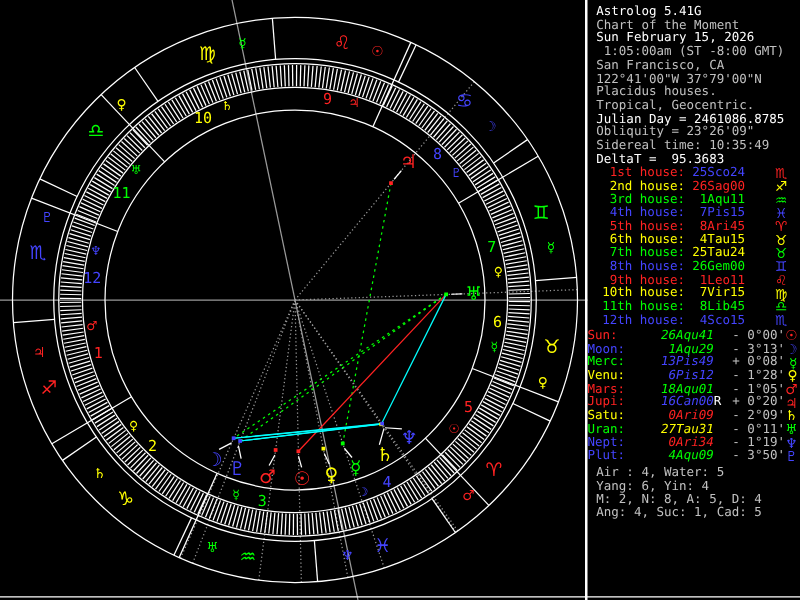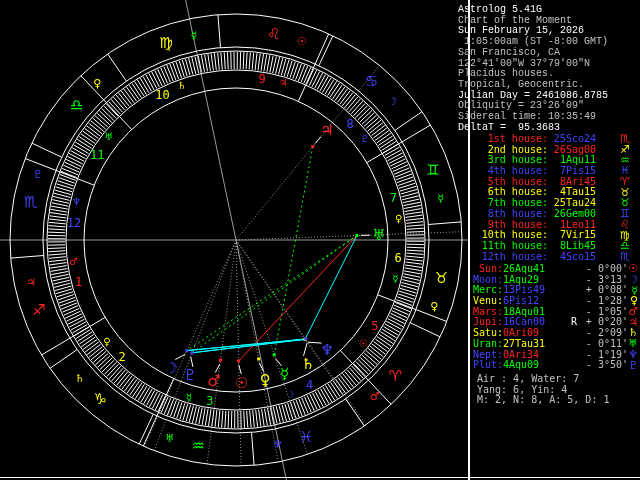--- a/index.html
+++ b/index.html
@@ -3,30 +3,30 @@
 <meta charset="utf-8">
 <style>
   html,body{margin:0;padding:0;background:#000;}
   body{width:640px;height:480px;position:relative;overflow:hidden;
        font-family:"DejaVu Sans Mono",monospace;}
   #wheel{position:absolute;left:0;top:0;}
   .vsep{position:absolute;left:468px;top:0;width:2px;height:480px;background:#fff;}
   .hborder{position:absolute;left:0;top:477px;width:640px;height:1px;background:#fff;}
   .panel-block{position:absolute;left:470px;width:170px;font-size:10px;line-height:10.7px;
                white-space:pre;color:#c0c0c0;}
-  #info{top:5px;left:458px;width:163px;font-family:Liberation Mono, monospace;}
+  #info{top:5px;left:477px;width:163px;}
   #stats{top:374px;left:477px;width:163px;}
   .bright{color:#ffffff;}
   .row{display:flex;height:10.7px;align-items:center;}
   .h-label{width:78px;text-align:right;display:inline-block;}
   .h-value{width:48px;text-align:right;display:inline-block;}
   .h-glyph{flex:1;text-align:center;padding-left:14px;
            font-family:"DejaVu Sans",sans-serif;font-size:11px;line-height:10px;}
-  .p-label{width:33px;text-align:right;display:inline-block;}
-  .p-value{width:68px;text-align:left;display:inline-block;}
+  .p-label{width:33px;text-align:left;display:inline-block;}
+  .p-value{width:68px;text-align:right;display:inline-block;font-style:italic;}
   .p-retro{width:7px;display:inline-block;color:#fff;}
   .p-delta{width:50px;text-align:right;display:inline-block;}
   .p-glyph{flex:1;text-align:right;padding-right:2px;
            font-family:"DejaVu Sans",sans-serif;font-size:11px;line-height:10px;}
 </style>
 </head>
 <body>
 
 <svg id="wheel" width="470" height="480">
     <line x1="236.0" y1="240.0" x2="241.1" y2="465.9" stroke="#9a9a9a" stroke-width="1" stroke-dasharray="1,2"></line>
@@ -516,13 +516,13 @@
     <rect x="190.6" y="351.3" width="3" height="3" fill="#4444ff"></rect>
     <text x="190.0" y="375.4" fill="#4444ff" font-size="15" font-family="DejaVu Sans" text-anchor="middle" dominant-baseline="central">♇</text>
   </svg>
 
 <div class="vsep"></div>
 <div class="hborder"></div>
 
 <div id="info" class="panel-block"><div class="bright">Astrolog 5.41G</div><div>Chart of the Moment</div><div class="bright">Sun February 15, 2026</div><div> 1:05:00am (ST -8:00 GMT)</div><div>San Francisco, CA</div><div>122°41'00"W 37°79'00"N</div><div>Placidus houses.</div><div>Tropical, Geocentric.</div><div class="bright">Julian Day = 2461086.8785</div><div>Obliquity = 23°26'09"</div><div>Sidereal time: 10:35:49</div><div class="bright">DeltaT =  95.3683</div></div>
 <div id="houses" class="panel-block" style="top:134px"><div class="row"><span class="h-label" style="color: rgb(255, 34, 34);">1st house:</span><span class="h-value" style="color: rgb(68, 68, 255);">25Sco24</span><span class="h-glyph" style="color: rgb(255, 34, 34);">♏</span></div><div class="row"><span class="h-label" style="color: rgb(255, 255, 0);">2nd house:</span><span class="h-value" style="color: rgb(255, 34, 34);">26Sag00</span><span class="h-glyph" style="color: rgb(255, 255, 0);">♐</span></div><div class="row"><span class="h-label" style="color: rgb(0, 255, 0);">3rd house:</span><span class="h-value" style="color: rgb(0, 255, 0);">1Aqu11</span><span class="h-glyph" style="color: rgb(0, 255, 0);">♒</span></div><div class="row"><span class="h-label" style="color: rgb(68, 68, 255);">4th house:</span><span class="h-value" style="color: rgb(68, 68, 255);">7Pis15</span><span class="h-glyph" style="color: rgb(68, 68, 255);">♓</span></div><div class="row"><span class="h-label" style="color: rgb(255, 34, 34);">5th house:</span><span class="h-value" style="color: rgb(255, 34, 34);">8Ari45</span><span class="h-glyph" style="color: rgb(255, 34, 34);">♈</span></div><div class="row"><span class="h-label" style="color: rgb(255, 255, 0);">6th house:</span><span class="h-value" style="color: rgb(255, 255, 0);">4Tau15</span><span class="h-glyph" style="color: rgb(255, 255, 0);">♉</span></div><div class="row"><span class="h-label" style="color: rgb(0, 255, 0);">7th house:</span><span class="h-value" style="color: rgb(255, 255, 0);">25Tau24</span><span class="h-glyph" style="color: rgb(0, 255, 0);">♉</span></div><div class="row"><span class="h-label" style="color: rgb(68, 68, 255);">8th house:</span><span class="h-value" style="color: rgb(0, 255, 0);">26Gem00</span><span class="h-glyph" style="color: rgb(68, 68, 255);">♊</span></div><div class="row"><span class="h-label" style="color: rgb(255, 34, 34);">9th house:</span><span class="h-value" style="color: rgb(255, 34, 34);">1Leo11</span><span class="h-glyph" style="color: rgb(255, 34, 34);">♌</span></div><div class="row"><span class="h-label" style="color: rgb(255, 255, 0);">10th house:</span><span class="h-value" style="color: rgb(255, 255, 0);">7Vir15</span><span class="h-glyph" style="color: rgb(255, 255, 0);">♍</span></div><div class="row"><span class="h-label" style="color: rgb(0, 255, 0);">11th house:</span><span class="h-value" style="color: rgb(0, 255, 0);">8Lib45</span><span class="h-glyph" style="color: rgb(0, 255, 0);">♎</span></div><div class="row"><span class="h-label" style="color: rgb(68, 68, 255);">12th house:</span><span class="h-value" style="color: rgb(68, 68, 255);">4Sco15</span><span class="h-glyph" style="color: rgb(68, 68, 255);">♏</span></div></div>
 <div id="planets" class="panel-block" style="top:264px"><div class="row"><span class="p-label" style="color: rgb(255, 34, 34);">Sun:</span><span class="p-value" style="color: rgb(0, 255, 0);">26Aqu41</span><span class="p-retro" style="color: rgb(255, 255, 255);"></span><span class="p-delta" style="color: rgb(192, 192, 192);">- 0°00'</span><span class="p-glyph" style="color: rgb(255, 34, 34);">☉</span></div><div class="row"><span class="p-label" style="color: rgb(68, 68, 255);">Moon:</span><span class="p-value" style="color: rgb(0, 255, 0);">1Aqu29</span><span class="p-retro" style="color: rgb(255, 255, 255);"></span><span class="p-delta" style="color: rgb(192, 192, 192);">- 3°13'</span><span class="p-glyph" style="color: rgb(68, 68, 255);">☽</span></div><div class="row"><span class="p-label" style="color: rgb(0, 255, 0);">Merc:</span><span class="p-value" style="color: rgb(68, 68, 255);">13Pis49</span><span class="p-retro" style="color: rgb(255, 255, 255);"></span><span class="p-delta" style="color: rgb(192, 192, 192);">+ 0°08'</span><span class="p-glyph" style="color: rgb(0, 255, 0);">☿</span></div><div class="row"><span class="p-label" style="color: rgb(255, 255, 0);">Venu:</span><span class="p-value" style="color: rgb(68, 68, 255);">6Pis12</span><span class="p-retro" style="color: rgb(255, 255, 255);"></span><span class="p-delta" style="color: rgb(192, 192, 192);">- 1°28'</span><span class="p-glyph" style="color: rgb(255, 255, 0);">♀</span></div><div class="row"><span class="p-label" style="color: rgb(255, 34, 34);">Mars:</span><span class="p-value" style="color: rgb(0, 255, 0);">18Aqu01</span><span class="p-retro" style="color: rgb(255, 255, 255);"></span><span class="p-delta" style="color: rgb(192, 192, 192);">- 1°05'</span><span class="p-glyph" style="color: rgb(255, 34, 34);">♂</span></div><div class="row"><span class="p-label" style="color: rgb(255, 34, 34);">Jupi:</span><span class="p-value" style="color: rgb(68, 68, 255);">16Can00</span><span class="p-retro" style="color: rgb(255, 255, 255);">R</span><span class="p-delta" style="color: rgb(192, 192, 192);">+ 0°20'</span><span class="p-glyph" style="color: rgb(255, 34, 34);">♃</span></div><div class="row"><span class="p-label" style="color: rgb(255, 255, 0);">Satu:</span><span class="p-value" style="color: rgb(255, 34, 34);">0Ari09</span><span class="p-retro" style="color: rgb(255, 255, 255);"></span><span class="p-delta" style="color: rgb(192, 192, 192);">- 2°09'</span><span class="p-glyph" style="color: rgb(255, 255, 0);">♄</span></div><div class="row"><span class="p-label" style="color: rgb(0, 255, 0);">Uran:</span><span class="p-value" style="color: rgb(255, 255, 0);">27Tau31</span><span class="p-retro" style="color: rgb(255, 255, 255);"></span><span class="p-delta" style="color: rgb(192, 192, 192);">- 0°11'</span><span class="p-glyph" style="color: rgb(0, 255, 0);">♅</span></div><div class="row"><span class="p-label" style="color: rgb(68, 68, 255);">Nept:</span><span class="p-value" style="color: rgb(255, 34, 34);">0Ari34</span><span class="p-retro" style="color: rgb(255, 255, 255);"></span><span class="p-delta" style="color: rgb(192, 192, 192);">- 1°19'</span><span class="p-glyph" style="color: rgb(68, 68, 255);">♆</span></div><div class="row"><span class="p-label" style="color: rgb(68, 68, 255);">Plut:</span><span class="p-value" style="color: rgb(0, 255, 0);">4Aqu09</span><span class="p-retro" style="color: rgb(255, 255, 255);"></span><span class="p-delta" style="color: rgb(192, 192, 192);">- 3°50'</span><span class="p-glyph" style="color: rgb(68, 68, 255);">♇</span></div></div>
-<div id="stats" class="panel-block"><div>Air : 4, Water: 7</div><div>Yang: 6, Yin: 4</div><div>M: 2, N: 8, A: 5, D: 1</div></div>
+<div id="stats" class="panel-block"><div>Air : 4, Water: 5</div><div>Yang: 6, Yin: 4</div><div>M: 2, N: 8, A: 5, D: 4</div><div>Ang: 4, Suc: 1, Cad: 5</div></div>
 
 </body></html>

